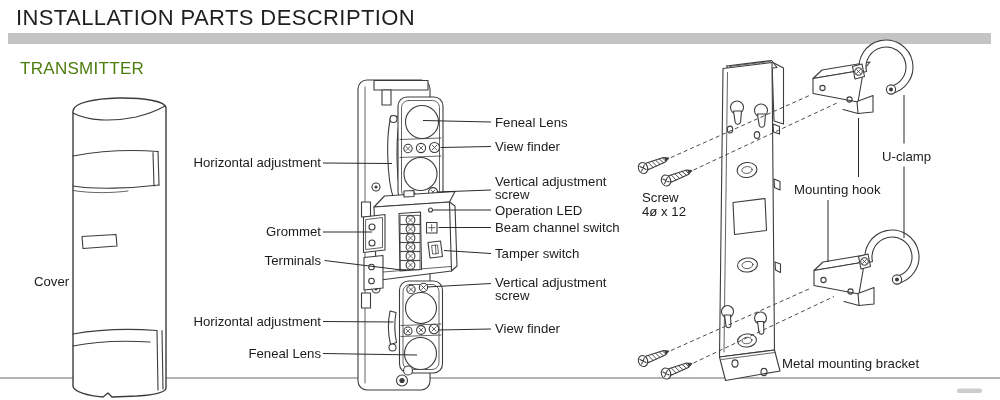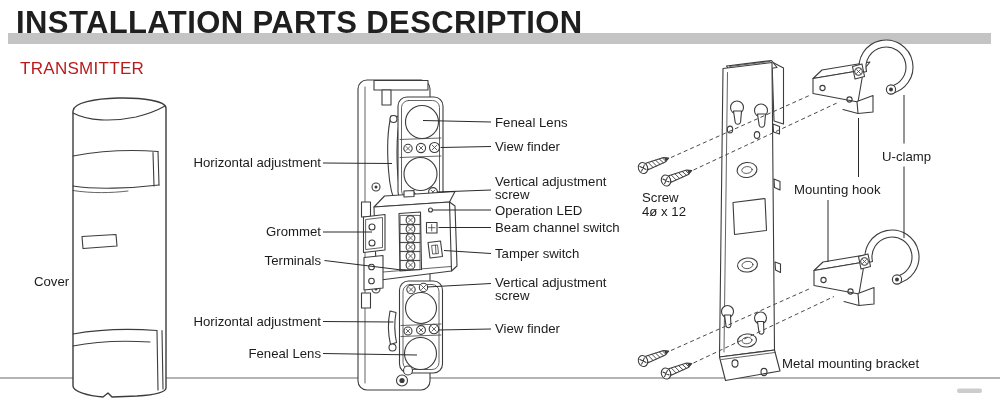--- a/index.html
+++ b/index.html
@@ -1,22 +1,22 @@
 <!DOCTYPE html>
 <html><head>
 <meta charset="utf-8">
 <style>
   html,body{margin:0;padding:0;background:#ffffff;}
   .page{position:relative;width:1000px;height:400px;background:#ffffff;overflow:hidden;
         font-family:"Liberation Sans",sans-serif;}
-  .page-title{position:absolute;left:16px;top:5px;font-size:31px;font-weight:700;
+  .page-title{position:absolute;left:16px;top:5px;font-size:22px;font-weight:400;
               letter-spacing:.4px;color:#1f1f1f;white-space:nowrap;}
   .divider-bar{position:absolute;left:8px;top:33px;width:983px;height:11px;background:#c4c4c4;}
   .section-title{position:absolute;left:20px;top:59px;font-size:17px;font-weight:400;
-                 letter-spacing:.3px;color:#b91c1c;white-space:nowrap;}
+                 letter-spacing:.3px;color:#4d7c0f;white-space:nowrap;}
   svg{position:absolute;left:0;top:0;}
   .ln{fill:none;stroke:#3c3c3c;stroke-width:1.1;stroke-linejoin:round;stroke-linecap:round;}
   .lnf{fill:#ffffff;stroke:#3c3c3c;stroke-width:1.1;stroke-linejoin:round;stroke-linecap:round;}
   .thin{stroke-width:.8;}
   .bold{stroke-width:1.4;}
   .dark{fill:#3c3c3c;stroke:none;}
   .leader{fill:none;stroke:#2a2a2a;stroke-width:1;}
   .dash{fill:none;stroke:#4a4a4a;stroke-width:1;stroke-dasharray:4 3;}
   .lbl{font:13.2px "Liberation Sans",sans-serif;fill:#1c1c1c;}
 </style>

